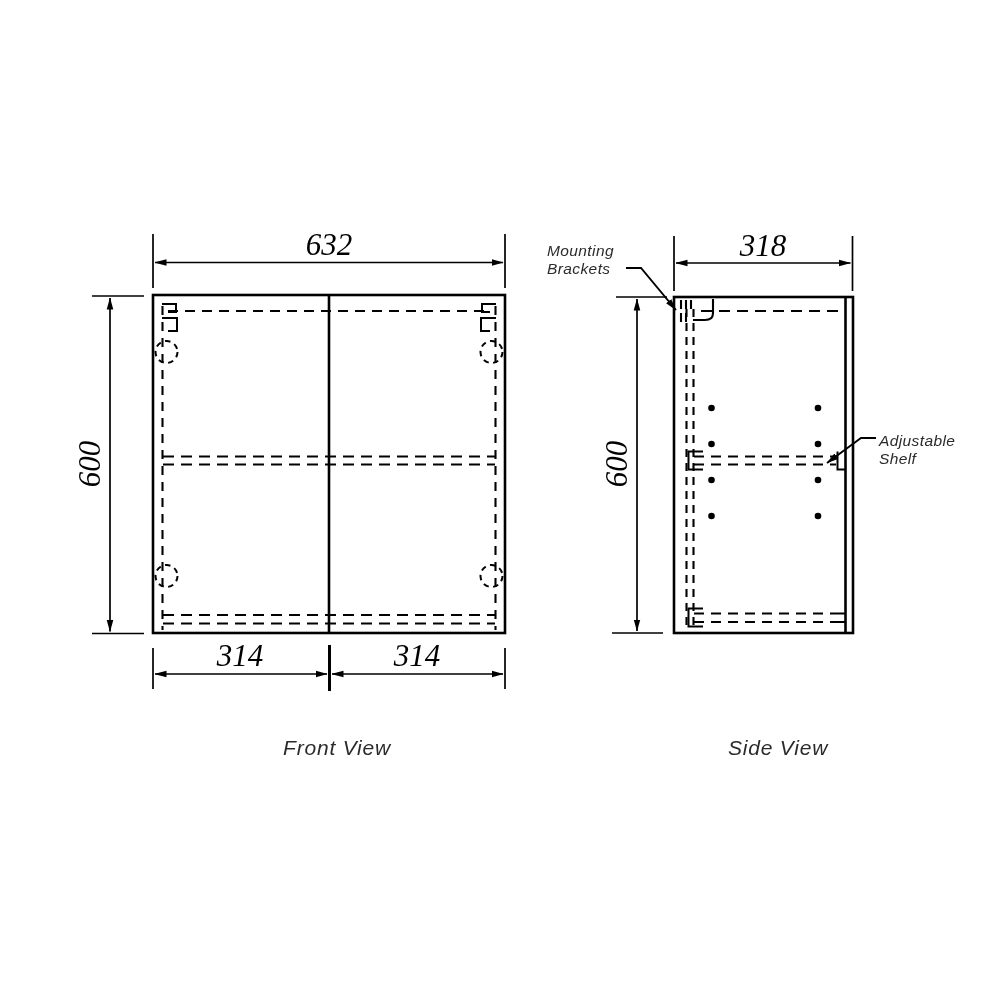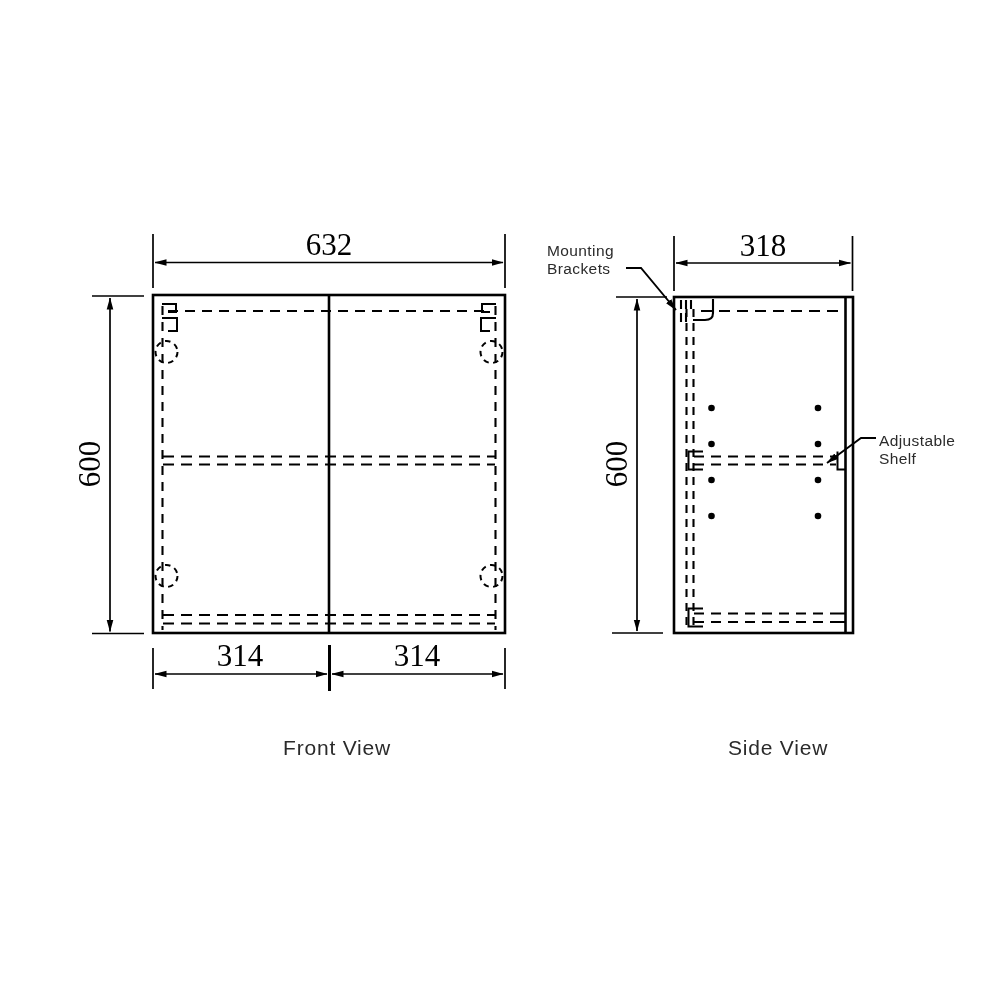--- a/index.html
+++ b/index.html
@@ -9,20 +9,21 @@
     width: 1000px;
     height: 1000px;
     font-family: "Liberation Sans", sans-serif;
   }
   .canvas {
     position: relative;
     width: 1000px;
     height: 1000px;
     background: #ffffff;
     overflow: hidden;
+    font-style: italic;
   }
   svg { display: block; }
 
   .dim-text {
     font-family: "Liberation Serif", "DejaVu Serif", serif;
     font-size: 31px;
     fill: #000000;
   }
   .label-text {
     font-family: "Liberation Sans", "DejaVu Sans", sans-serif;

